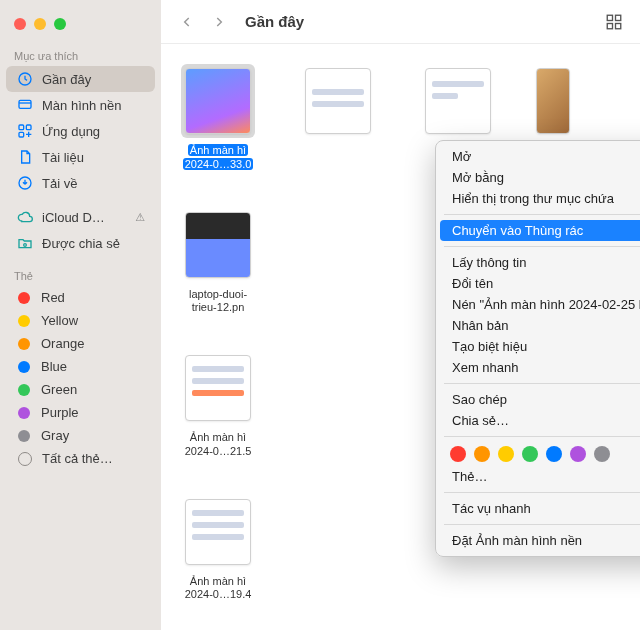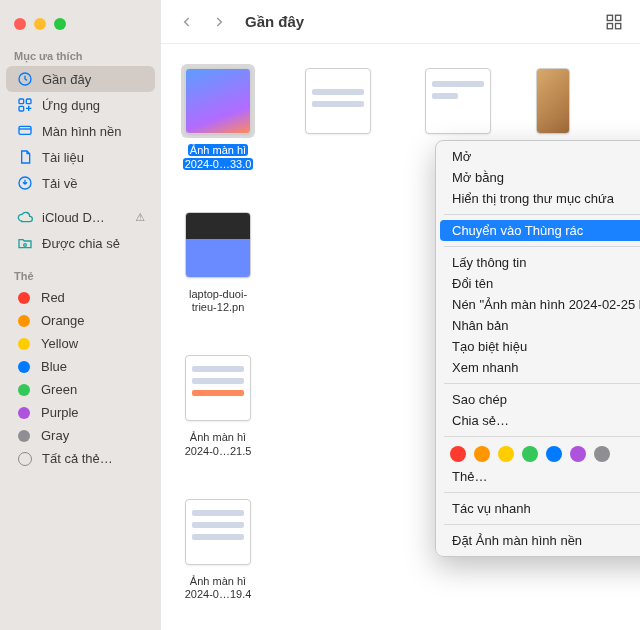--- a/index.html
+++ b/index.html
@@ -2,21 +2,21 @@
 <html><head>
 <meta charset="utf-8">
 <style>
   * { box-sizing: border-box; margin: 0; padding: 0; font-family: -apple-system, "Helvetica Neue", Arial, sans-serif; }
   body { width: 640px; height: 630px; overflow: hidden; background: #fff; }
   .window { display: flex; width: 640px; height: 630px; }
   .sidebar { width: 161px; background: #e9e5e2; padding: 8px 0 8px 0; display: flex; flex-direction: column; overflow: hidden; }
   .traffic { display: flex; gap: 8px; padding: 10px 0 14px 14px; }
   .dot { width: 12px; height: 12px; border-radius: 50%; }
   .dot.red { background:#ff5f57; } .dot.yellow{background:#febc2e;} .dot.green{background:#28c840;}
-  .section-head { font-size: 11px; font-weight: 700; color: #8e8a87; padding: 6px 14px 4px; }
+  .section-head { font-size: 11px; font-weight: 400; color: #8e8a87; padding: 6px 14px 4px; }
   .side-item { display:flex; align-items:center; gap:8px; padding:4px 10px; margin:0 6px; border-radius:6px; font-size:13px; color:#3b3b3b; cursor:default; }
   .side-item.selected { background:#d3ccc6; }
   .side-item .ico { width:18px; height:18px; display:flex; align-items:center; justify-content:center; color:#007aff; }
   .side-item .ico svg { width:16px; height:16px; }
   .side-item.cloud .ico, .side-item.share .ico { color:#1aa39d; }
   .warn { color:#888; margin-left:auto; font-size:11px;}
   .tag-dot { width:12px; height:12px; border-radius:50%; border:0; margin:0 3px 0 2px; }
   .tag-all { width:14px; height:14px; border:1.5px solid #8e8a87; border-radius:50%; margin:0 2px; }
   .spacer8 { height:8px; }
 
@@ -62,40 +62,40 @@
           <svg viewBox="0 0 24 24" fill="none" stroke="currentColor" stroke-width="2">
             <circle cx="12" cy="12" r="9"></circle>
             <path d="M12 7v5l3 2"></path>
           </svg>
         </span>
       <span>Gần đây</span>
     </div>
     <div class="side-item">
       <span class="ico">
           <svg viewBox="0 0 24 24" fill="none" stroke="currentColor" stroke-width="2">
+            <rect x="3" y="5" width="18" height="12" rx="2"></rect>
+            <path d="M3 9h18"></path>
+          </svg>
+        </span>
+      <span>Màn hình nền</span>
+    </div>
+    <div class="side-item">
+      <span class="ico">
+          <svg viewBox="0 0 24 24" fill="none" stroke="currentColor" stroke-width="2">
             <rect x="3" y="3" width="7" height="7" rx="1.5"></rect>
             <rect x="14" y="3" width="7" height="7" rx="1.5"></rect>
             <rect x="3" y="14" width="7" height="7" rx="1.5"></rect>
             <path d="M17.5 13v8M13.5 17h8"></path>
           </svg>
         </span>
       <span>Ứng dụng</span>
     </div>
     <div class="side-item">
       <span class="ico">
           <svg viewBox="0 0 24 24" fill="none" stroke="currentColor" stroke-width="2">
-            <rect x="3" y="5" width="18" height="12" rx="2"></rect>
-            <path d="M3 9h18"></path>
-          </svg>
-        </span>
-      <span>Màn hình nền</span>
-    </div>
-    <div class="side-item">
-      <span class="ico">
-          <svg viewBox="0 0 24 24" fill="none" stroke="currentColor" stroke-width="2">
             <path d="M7 3h8l4 4v14H7z"></path>
             <path d="M15 3v4h4"></path>
           </svg>
         </span>
       <span>Tài liệu</span>
     </div>
     <div class="side-item">
       <span class="ico">
           <svg viewBox="0 0 24 24" fill="none" stroke="currentColor" stroke-width="2">
             <circle cx="12" cy="12" r="9"></circle>
@@ -125,26 +125,26 @@
       <span>Được chia sẻ</span>
     </div>
 
     <div class="spacer8"></div>
     <div class="section-head">Thẻ</div>
     <div class="side-item">
         <span class="tag-dot" style="background:#ff3b30"></span>
         <span>Red</span>
       </div>
     <div class="side-item">
+        <span class="tag-dot" style="background:#ffcc00"></span>
+        <span>Yellow</span>
+      </div>
+    <div class="side-item">
         <span class="tag-dot" style="background:#ff9500"></span>
         <span>Orange</span>
-      </div>
-    <div class="side-item">
-        <span class="tag-dot" style="background:#ffcc00"></span>
-        <span>Yellow</span>
       </div>
     <div class="side-item">
         <span class="tag-dot" style="background:#007aff"></span>
         <span>Blue</span>
       </div>
     <div class="side-item">
         <span class="tag-dot" style="background:#34c759"></span>
         <span>Green</span>
       </div>
     <div class="side-item">

